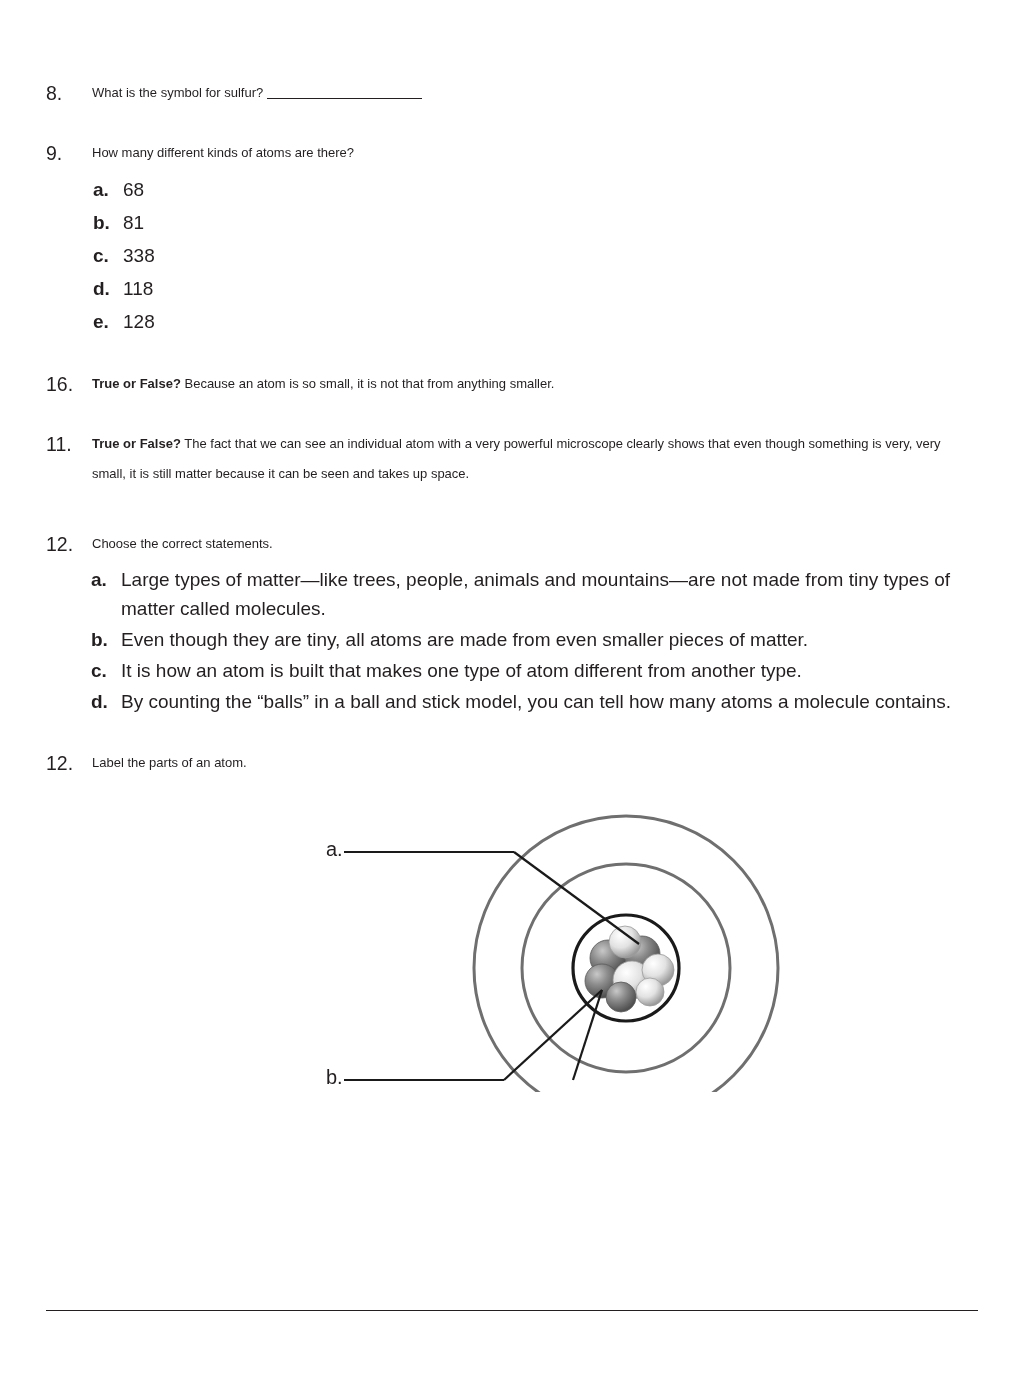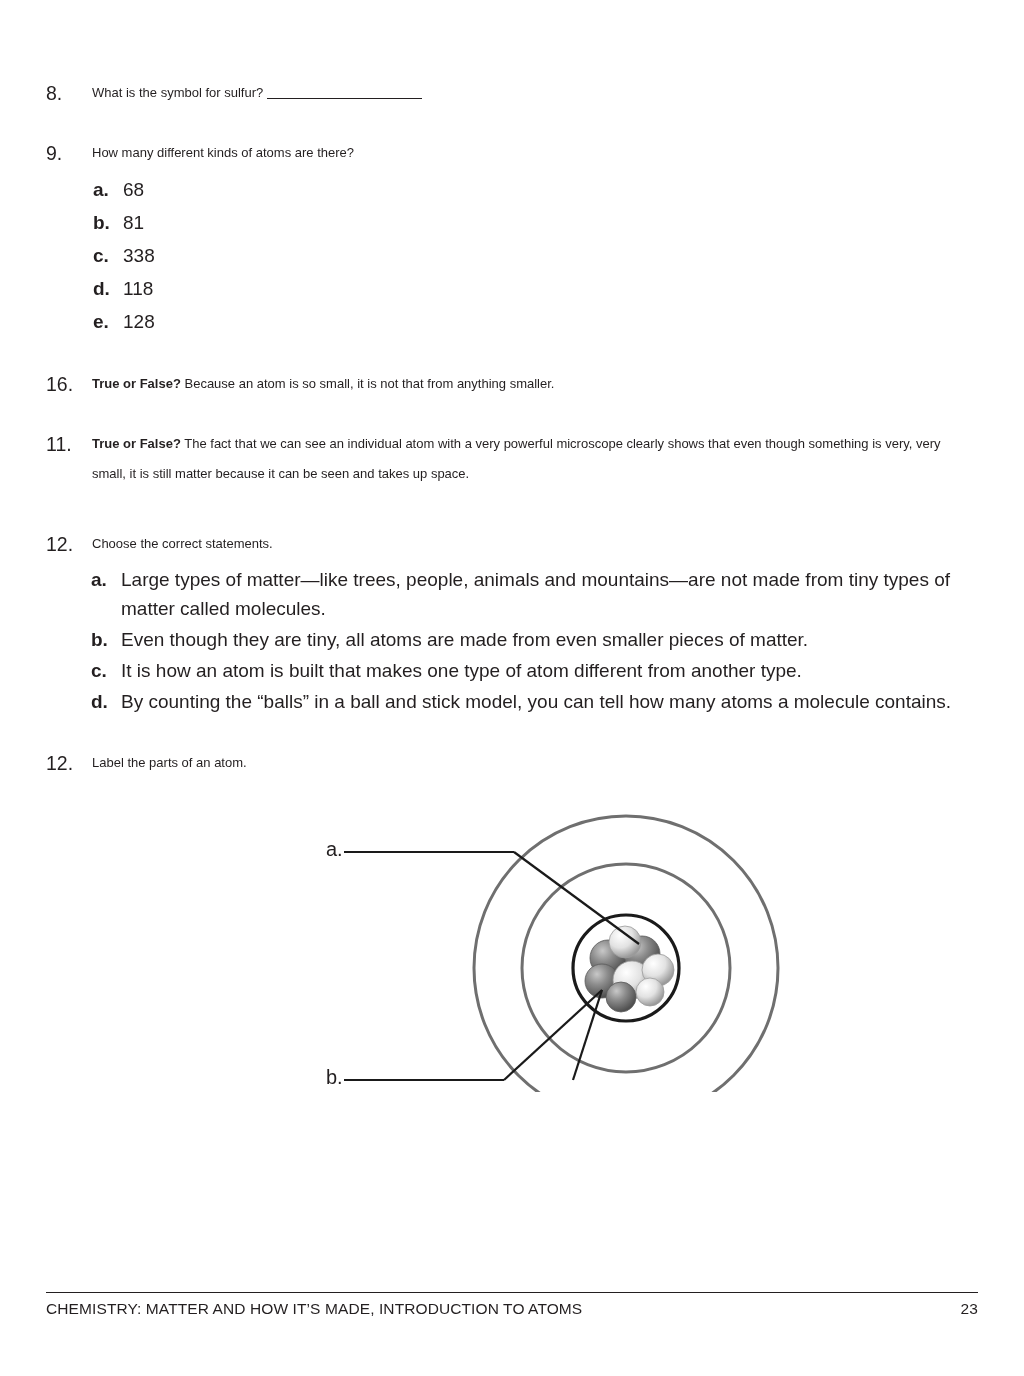--- a/index.html
+++ b/index.html
@@ -235,19 +235,15 @@
 
       <line x1="298" y1="288" x2="458" y2="288" stroke="#1a1a1a" stroke-width="2.2"></line>
       <line x1="458" y1="288" x2="556" y2="198" stroke="#1a1a1a" stroke-width="2.2"></line>
       <line x1="527" y1="288" x2="556" y2="198" stroke="#1a1a1a" stroke-width="2.2"></line>
       <text x="280" y="292" font-family="Liberation Sans, sans-serif" font-size="20" fill="#231f20">b.</text>
     </svg>
   </div>
 
   <div class="footer">
     <div class="footer-rule"></div>
-    <div class="footer-row">
-      <span>CHEMISTRY: MATTER AND HOW IT’S MADE, INTRODUCTION TO ATOMS</span>
-      <span>23</span>
-    </div>
   </div>
 
 </div>
 
 </body></html>

